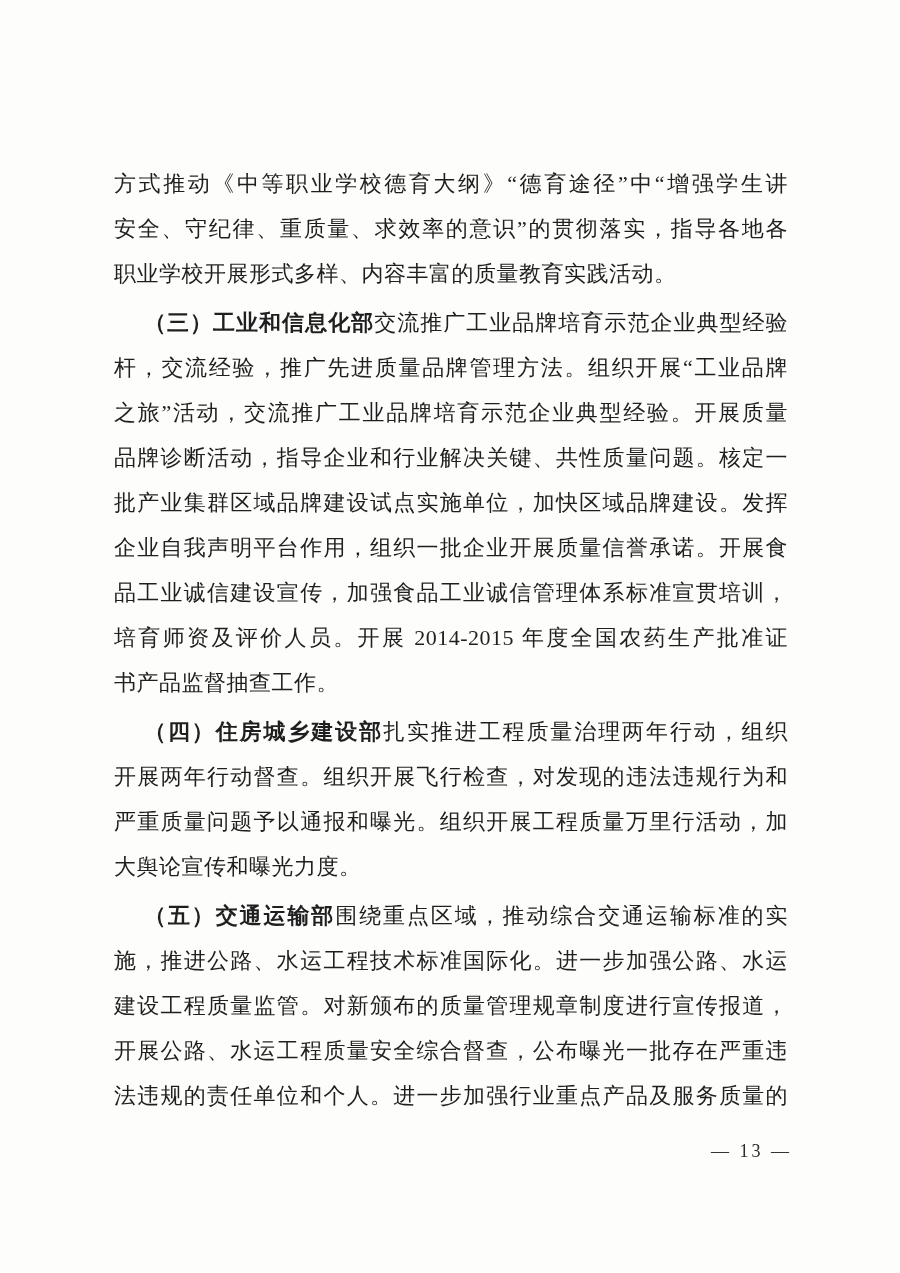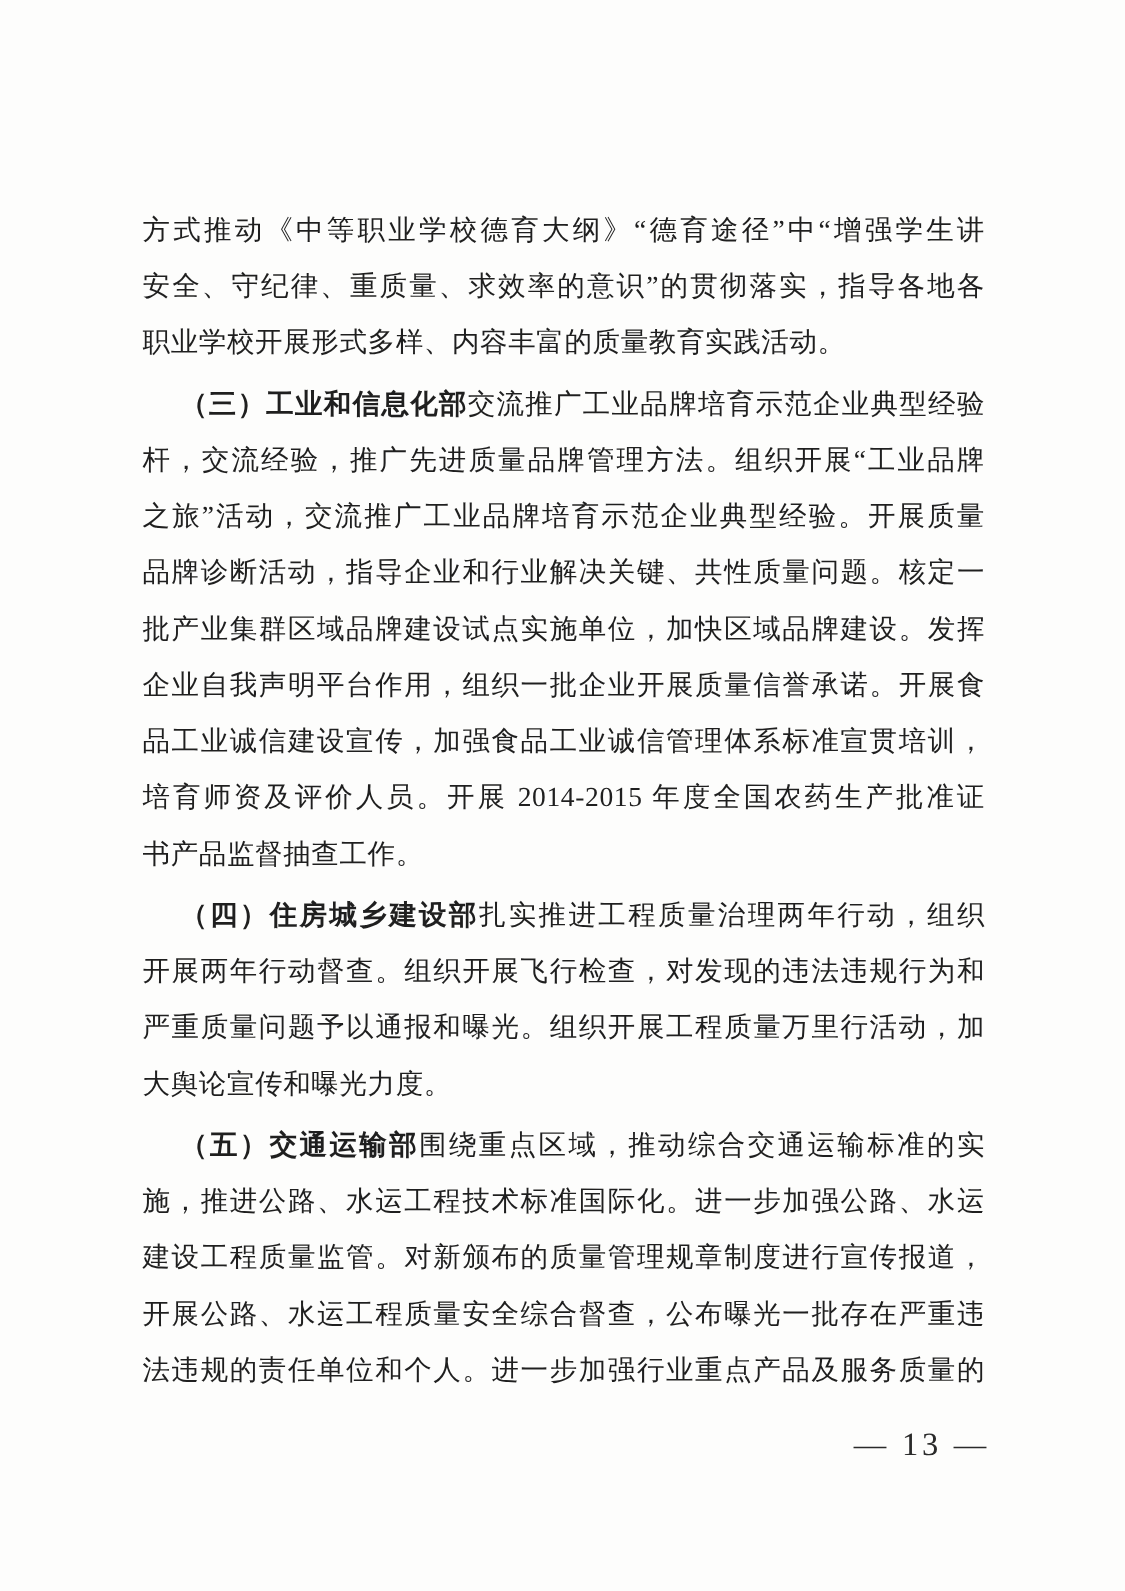--- a/index.html
+++ b/index.html
@@ -43,21 +43,21 @@
     text-indent: 30px;
   }
   .head {
     font-family: "Liberation Sans", "DejaVu Sans", sans-serif;
     font-weight: 700;
   }
   .footer-num {
     position: absolute;
     top: 1141px;
     right: 108px;
-    font-size: 26px;
+    font-size: 18px;
     letter-spacing: 3px;
     color: #2a2a2a;
     font-family: "Liberation Serif", "DejaVu Serif", serif;
   }
 </style>
 </head>
 <body>
 
 <div class="page">
   <div class="text-block">

